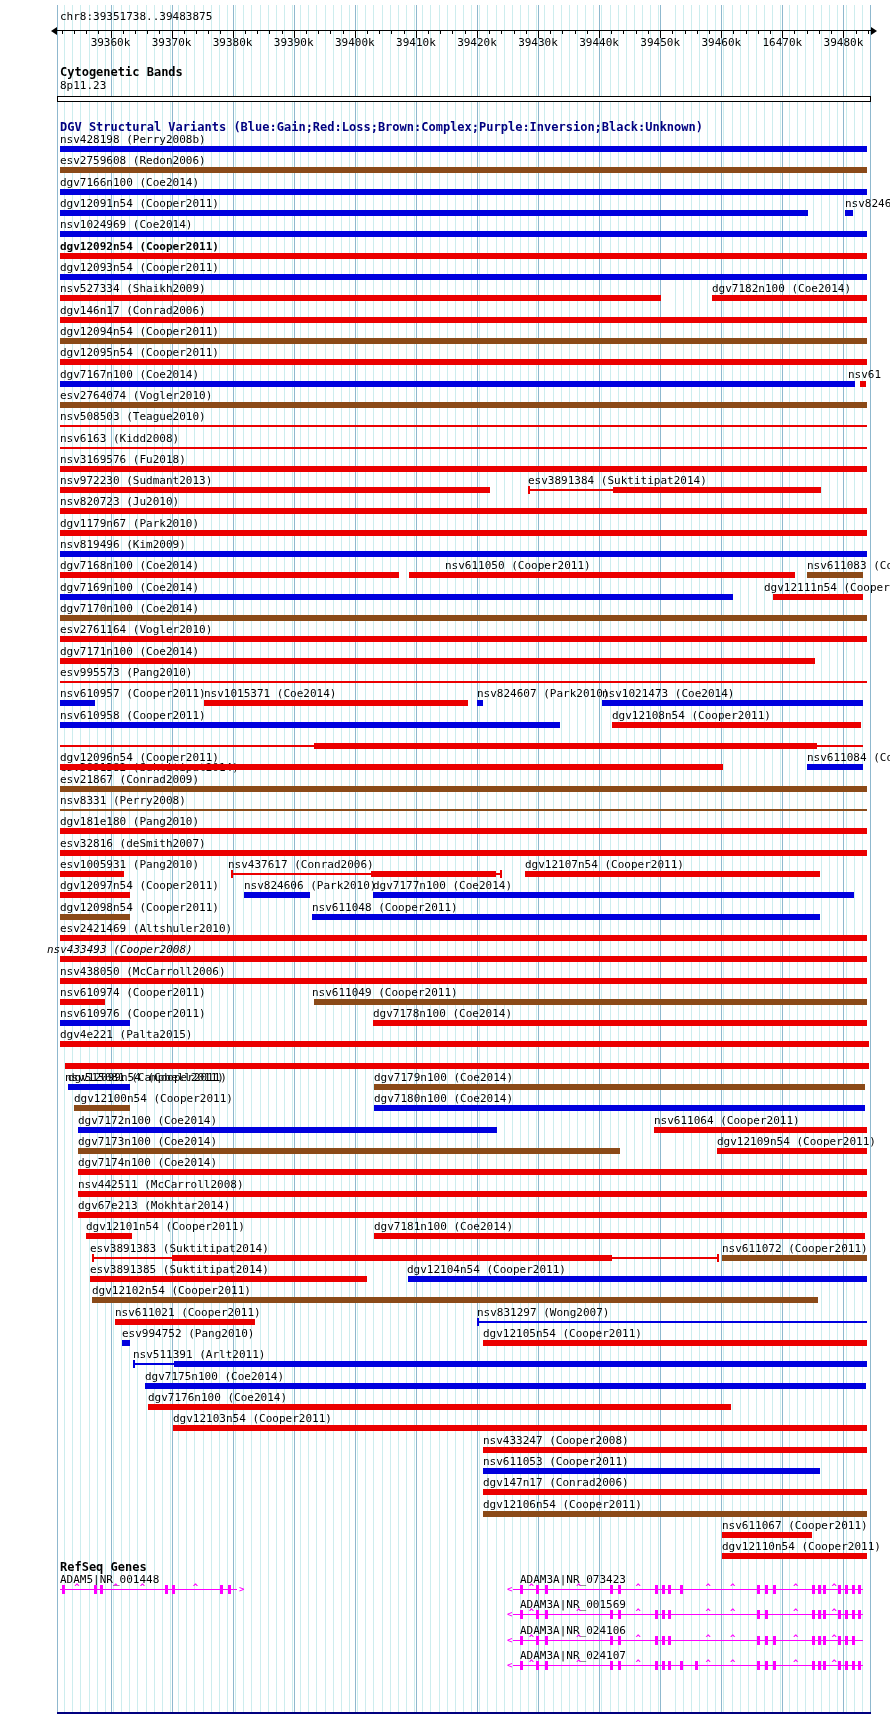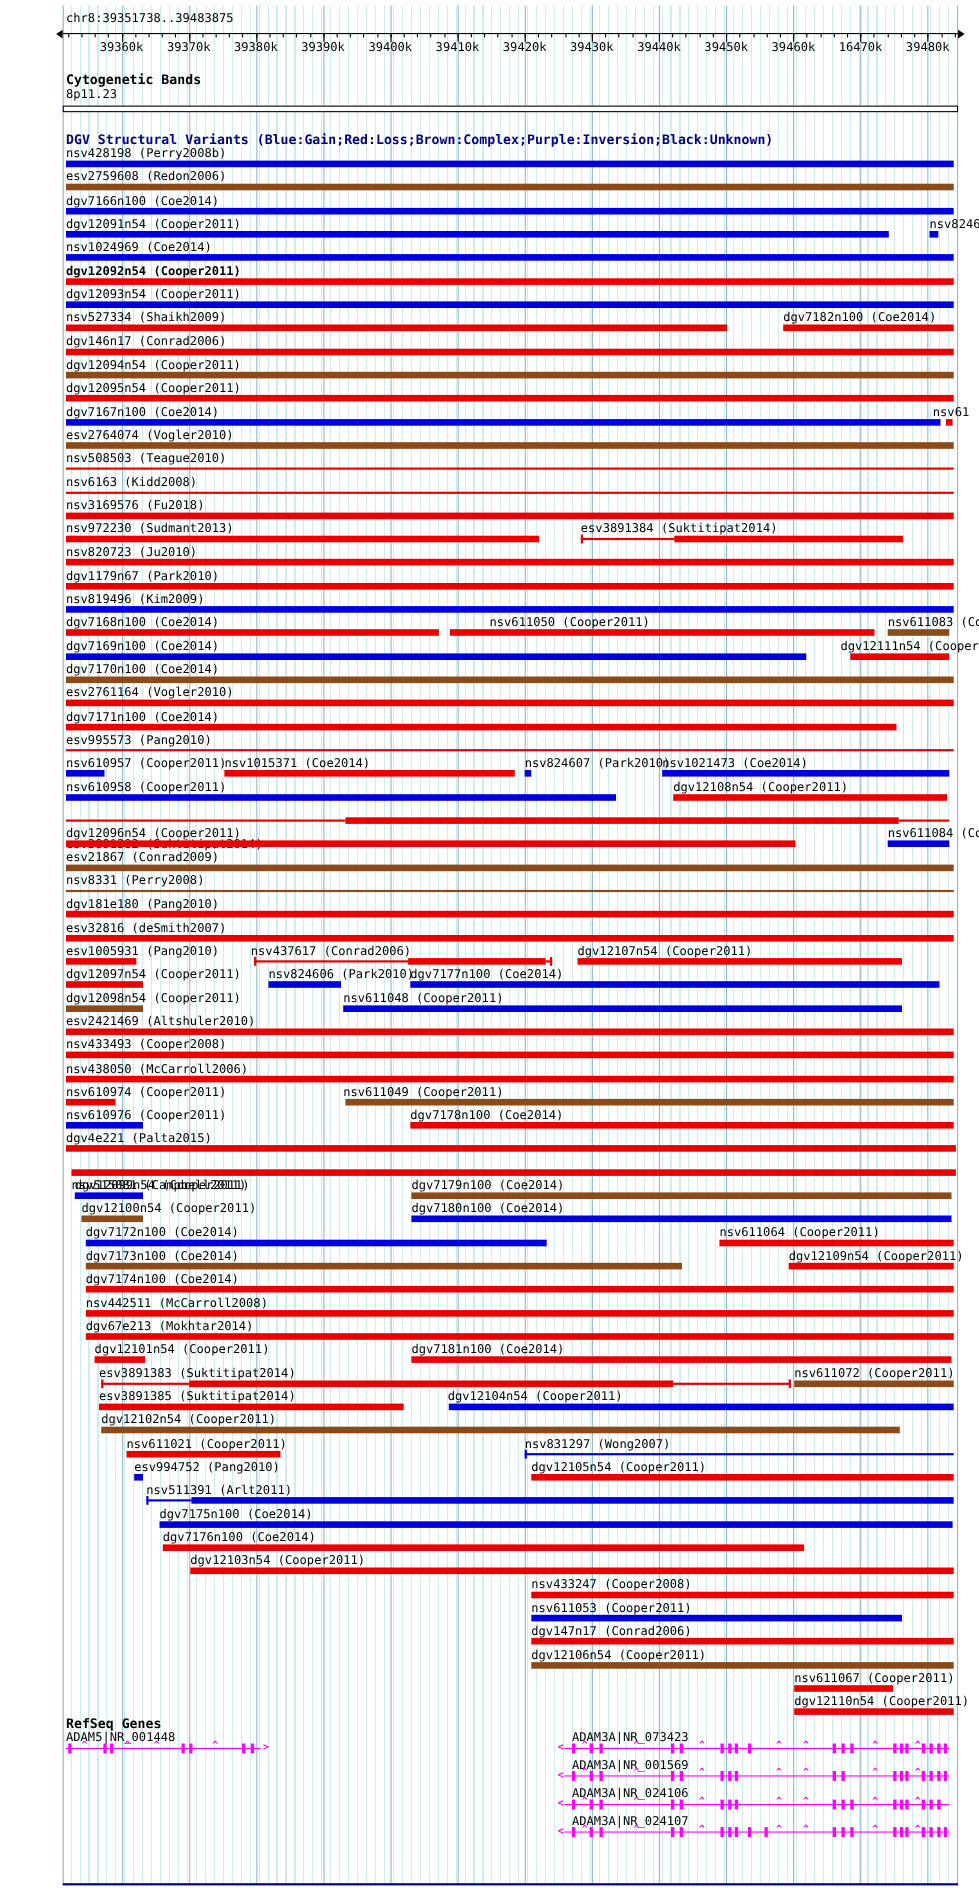--- a/index.html
+++ b/index.html
@@ -258,21 +258,21 @@
       <span class="lab" style="left: 244px; top: 880.2px;">nsv824606 (Park2010)</span>
       <div class="seg" style="left: 244px; top: 892.2px; width: 66px; height: 6px; background: rgb(0, 0, 222);"></div>
       <span class="lab" style="left: 373px; top: 880.2px;">dgv7177n100 (Coe2014)</span>
       <div class="seg" style="left: 373px; top: 892.2px; width: 481px; height: 6px; background: rgb(0, 0, 222);"></div>
       <span class="lab" style="left: 60px; top: 901.5px;">dgv12098n54 (Cooper2011)</span>
       <div class="seg" style="left: 60px; top: 913.5px; width: 70px; height: 6px; background: rgb(139, 74, 24);"></div>
       <span class="lab" style="left: 312px; top: 901.5px;">nsv611048 (Cooper2011)</span>
       <div class="seg" style="left: 312px; top: 913.5px; width: 508px; height: 6px; background: rgb(0, 0, 222);"></div>
       <span class="lab" style="left: 60px; top: 922.8px;">esv2421469 (Altshuler2010)</span>
       <div class="seg" style="left: 60px; top: 934.8px; width: 807px; height: 6px; background: rgb(235, 0, 0);"></div>
-      <span class="lab" style="left: 60px; top: 944.2px;">nsv433493 (Cooper2008)</span>
+      <span class="lab" style="left: 47px; top: 944.2px; font-style: italic;">nsv433493 (Cooper2008)</span>
       <div class="seg" style="left: 60px; top: 956.2px; width: 807px; height: 6px; background: rgb(235, 0, 0);"></div>
       <span class="lab" style="left: 60px; top: 965.5px;">nsv438050 (McCarroll2006)</span>
       <div class="seg" style="left: 60px; top: 977.5px; width: 807px; height: 6px; background: rgb(235, 0, 0);"></div>
       <span class="lab" style="left: 60px; top: 986.8px;">nsv610974 (Cooper2011)</span>
       <div class="seg" style="left: 60px; top: 998.8px; width: 45px; height: 6px; background: rgb(235, 0, 0);"></div>
       <span class="lab" style="left: 312px; top: 986.8px;">nsv611049 (Cooper2011)</span>
       <div class="seg" style="left: 314px; top: 998.8px; width: 553px; height: 6px; background: rgb(139, 74, 24);"></div>
       <span class="lab" style="left: 60px; top: 1008.1px;">nsv610976 (Cooper2011)</span>
       <div class="seg" style="left: 60px; top: 1020.1px; width: 70px; height: 6px; background: rgb(0, 0, 222);"></div>
       <span class="lab" style="left: 373px; top: 1008.1px;">dgv7178n100 (Coe2014)</span>

